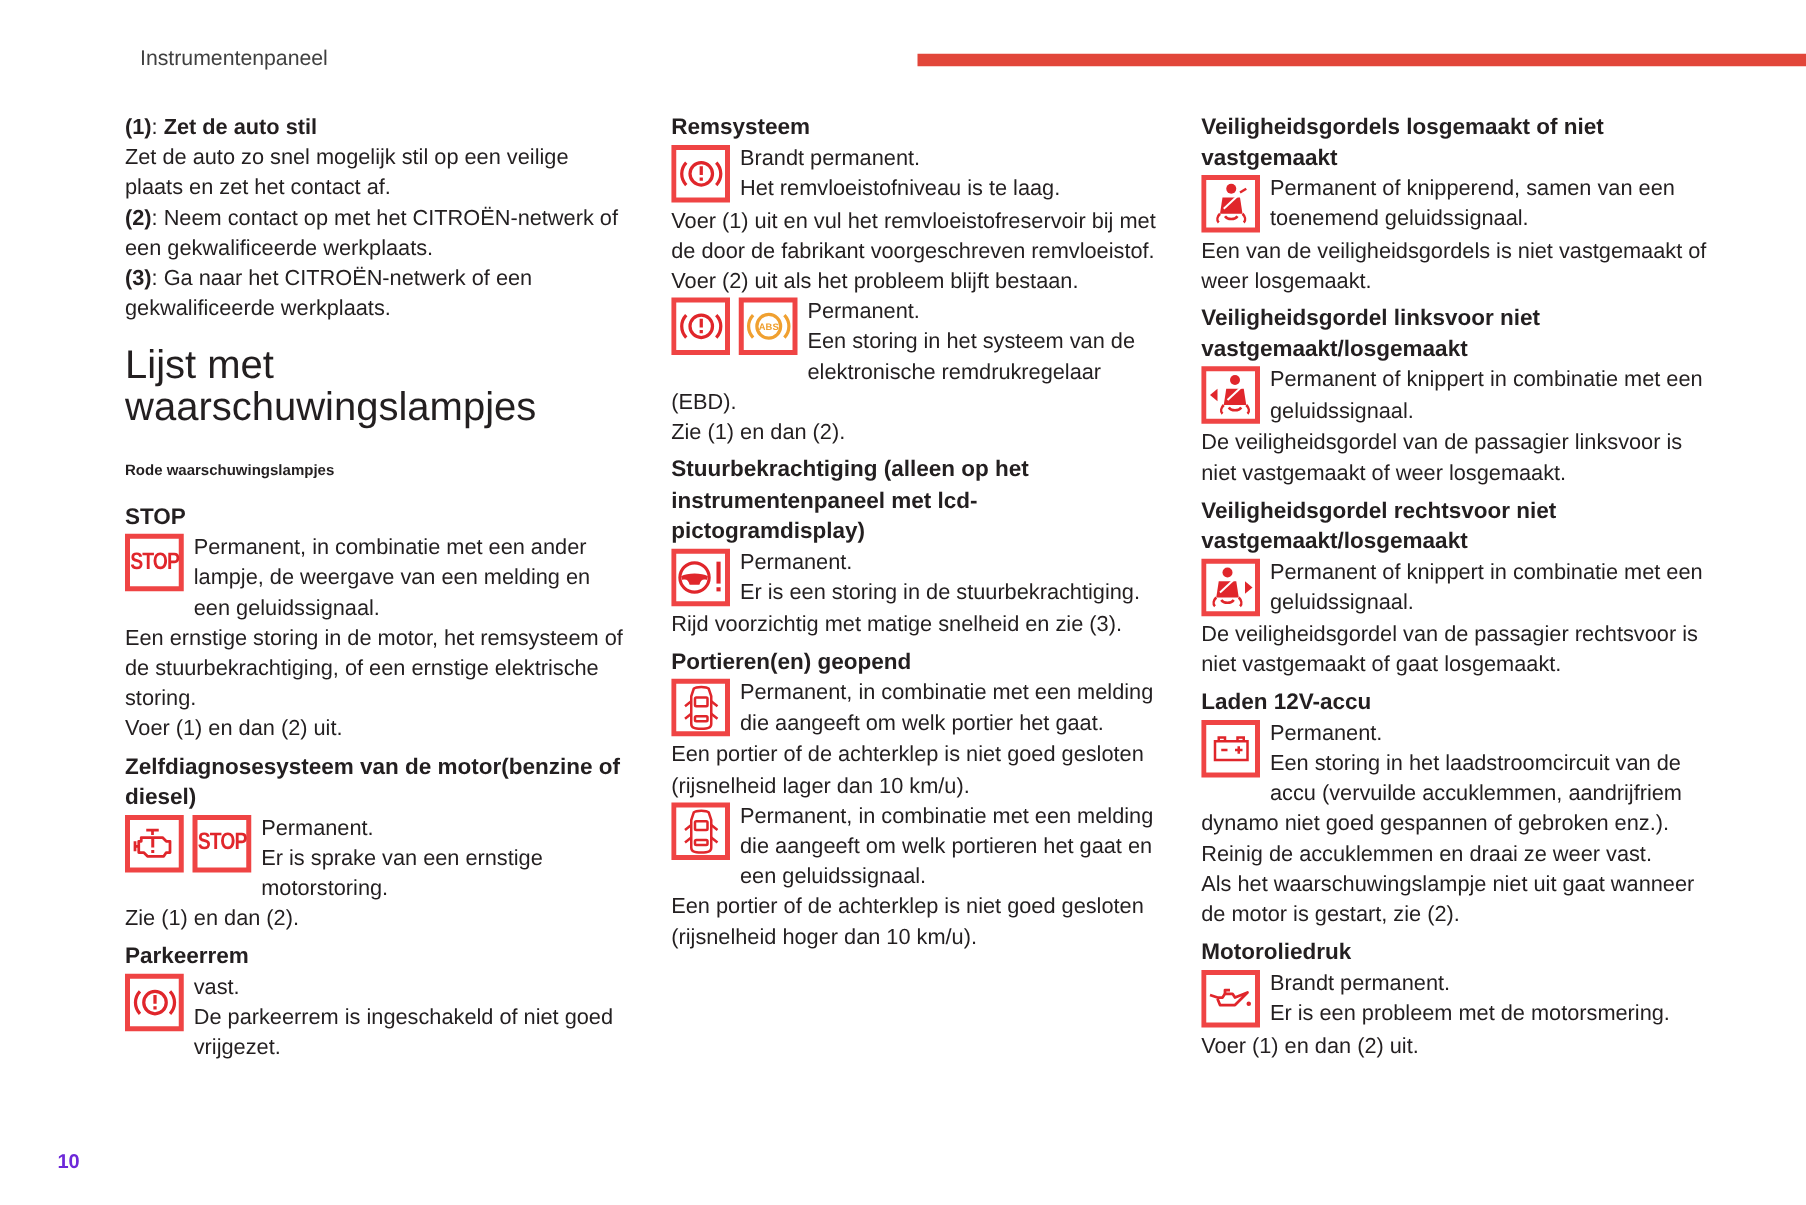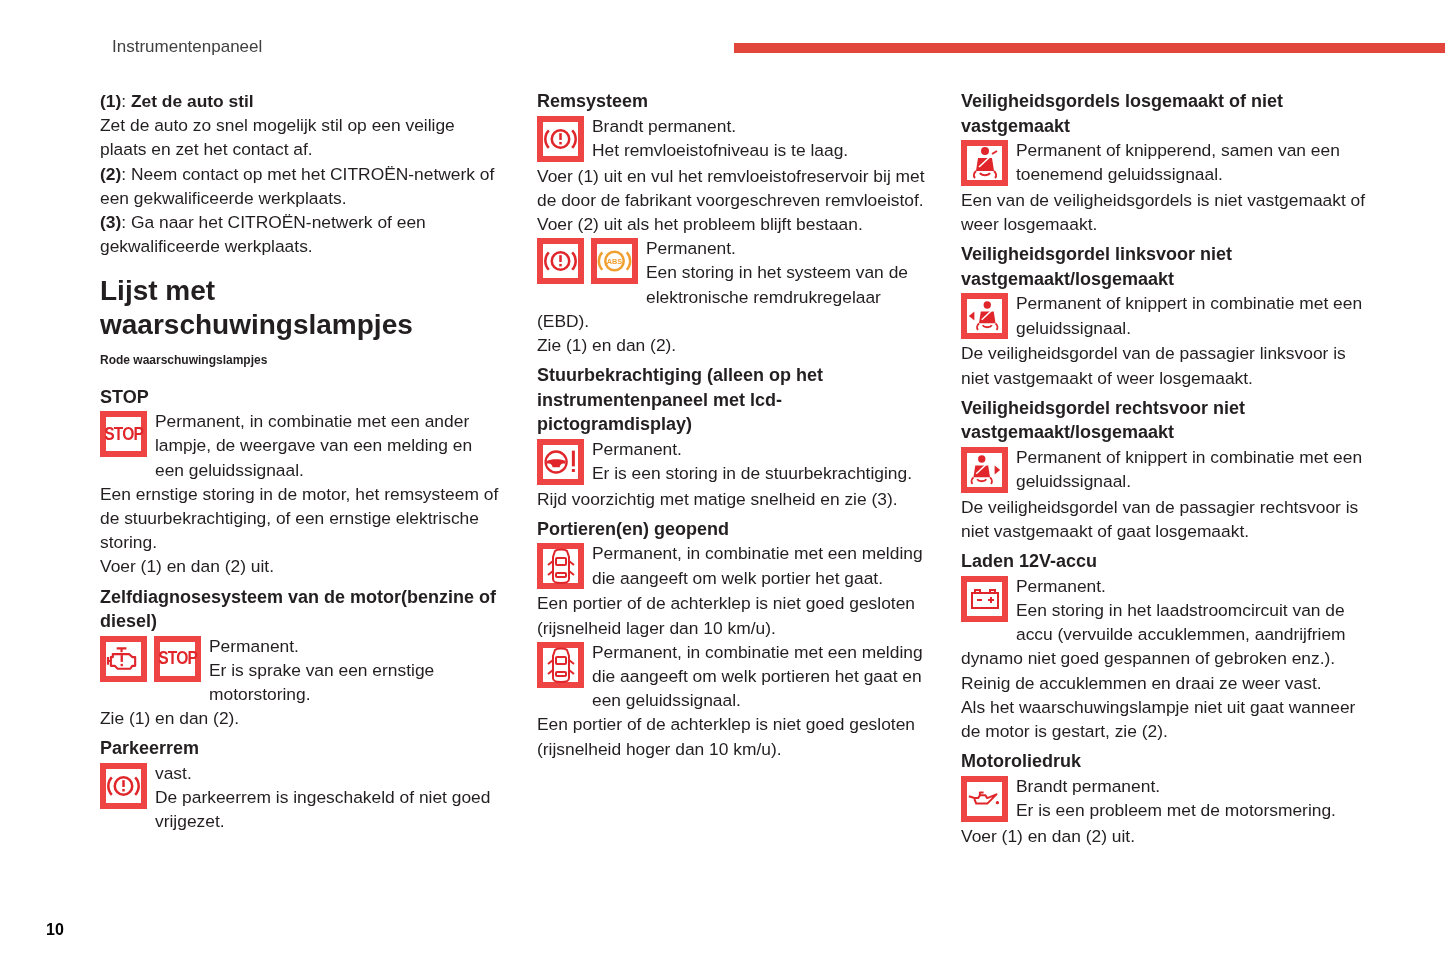--- a/index.html
+++ b/index.html
@@ -1,36 +1,36 @@
 <!DOCTYPE html>
 <html><head>
 <meta charset="utf-8">
 <style>
   html, body { margin:0; padding:0; background:#ffffff; }
   body { width:1445px; height:964px; position:relative; overflow:hidden;
          font-family:"Liberation Sans", sans-serif; color:#231f20; }
   .running-head { position:absolute; left:112px; top:37px; font-size:17px; color:#404040; }
   .head-bar { position:absolute; left:734px; top:43px; width:711px; height:10px; background:#e2463a; }
-  .page-number { position:absolute; left:46px; top:921px; font-size:16px; font-weight:bold; color:#000000; }
+  .page-number { position:absolute; left:46px; top:921px; font-size:16px; font-weight:bold; color:#6d28d9; }
 
   .col { position:absolute; top:89px; width:400px; font-size:17.4px; line-height:24.2px; }
   .col1 { left:100px; }
   .col2 { left:537px; }
   .col3 { left:961px; width:410px; }
 
   .p { margin:0; }
   .b { font-weight:bold; }
-  .h1 { font-size:28px; font-weight:bold; line-height:34px; margin:16px 0 6px 0; }
+  .h1 { font-size:32px; font-weight:normal; line-height:34px; margin:16px 0 22px 0; }
   .h2 { font-weight:bold; font-size:12px; margin:0 0 8px 0; }
   .h3 { font-weight:bold; font-size:18px; margin:6px 0 0 0; line-height:24.5px; }
   .h3.first { margin-top:0; }
 
   .entry { overflow:hidden; }
   .icons { float:left; display:flex; gap:7px; margin:2px 8px 2px 0; }
-  .ibox { width:47px; height:46px; border:6px solid #ef4444; box-sizing:border-box;
+  .ibox { width:47px; height:46px; border:4px solid #ef4444; box-sizing:border-box;
           display:flex; align-items:center; justify-content:center; background:#fff; }
   .ibox svg { display:block; }
   .stop-txt { font-family:"Liberation Sans", sans-serif; font-weight:bold; font-size:19px;
               color:#e0262b; letter-spacing:-1px; transform:scaleX(0.82); }
 </style>
 </head>
 <body>
 
 <div class="running-head">Instrumentenpaneel</div>
 <div class="head-bar"></div>

